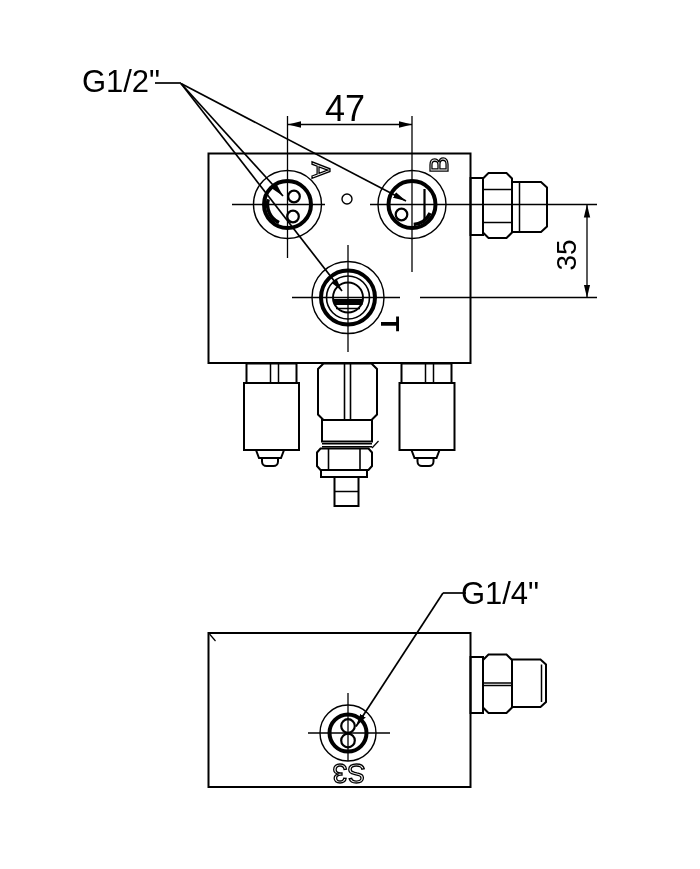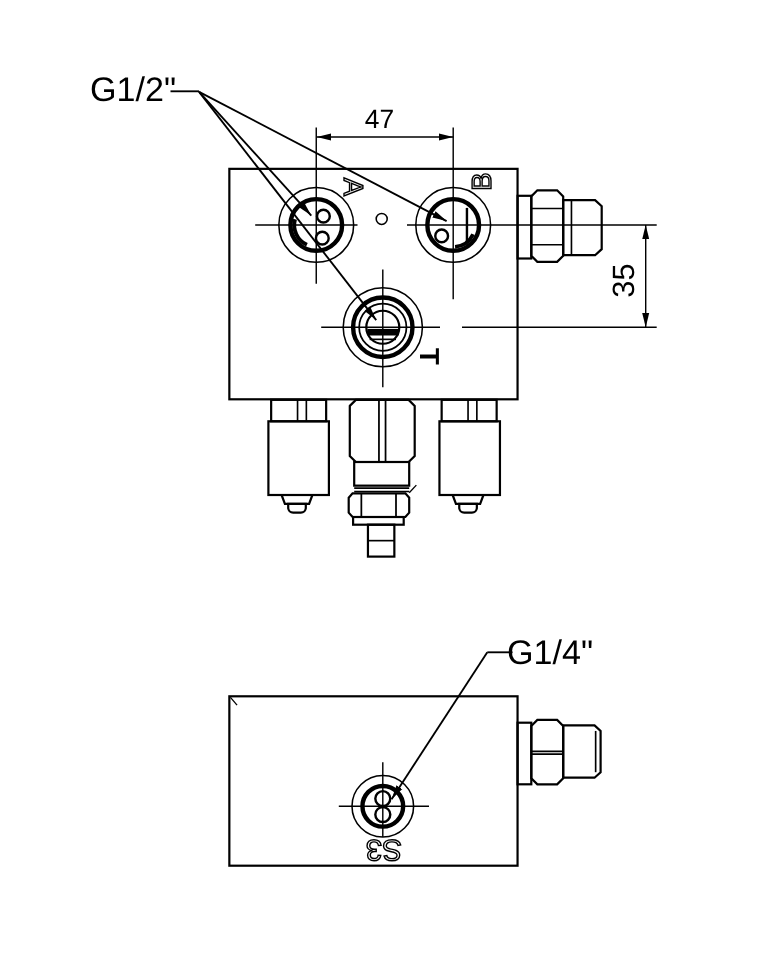--- a/index.html
+++ b/index.html
@@ -149,21 +149,21 @@
 
     <g stroke-width="1.7">
       <line x1="466" y1="593" x2="443" y2="593"></line>
       <line x1="443" y1="593" x2="356" y2="726.5" marker-end="url(#arrE)"></line>
     </g>
   </g>
 </svg>
 
 <div class="lbl" style="left:121px;top:81px;font-size:31px;">G1/2"</div>
 
-<div class="lbl" style="left:345px;top:109px;font-size:24px;">47</div>
+<div class="lbl" style="left:345px;top:109px;font-size:36px;">47</div>
 
 <div class="lbl" style="left:567px;top:255px;font-size:28px;transform:translate(-50%,-50%) rotate(-90deg);">35</div>
 
 <div class="lbl outline" style="left:320px;top:170px;font-size:25px;transform:translate(-50%,-50%) rotate(90deg);">A</div>
 
 <div class="lbl outline" style="left:439px;top:165px;font-size:25px;transform:translate(-50%,-50%) rotate(-90deg);">B</div>
 
 <div class="lbl" style="left:389px;top:324px;font-size:25px;font-weight:700;transform:translate(-50%,-50%) rotate(90deg);">T</div>
 
 <div class="lbl outline" style="left:349px;top:772px;font-size:27px;transform:translate(-50%,-50%) rotate(180deg);">S3</div>

